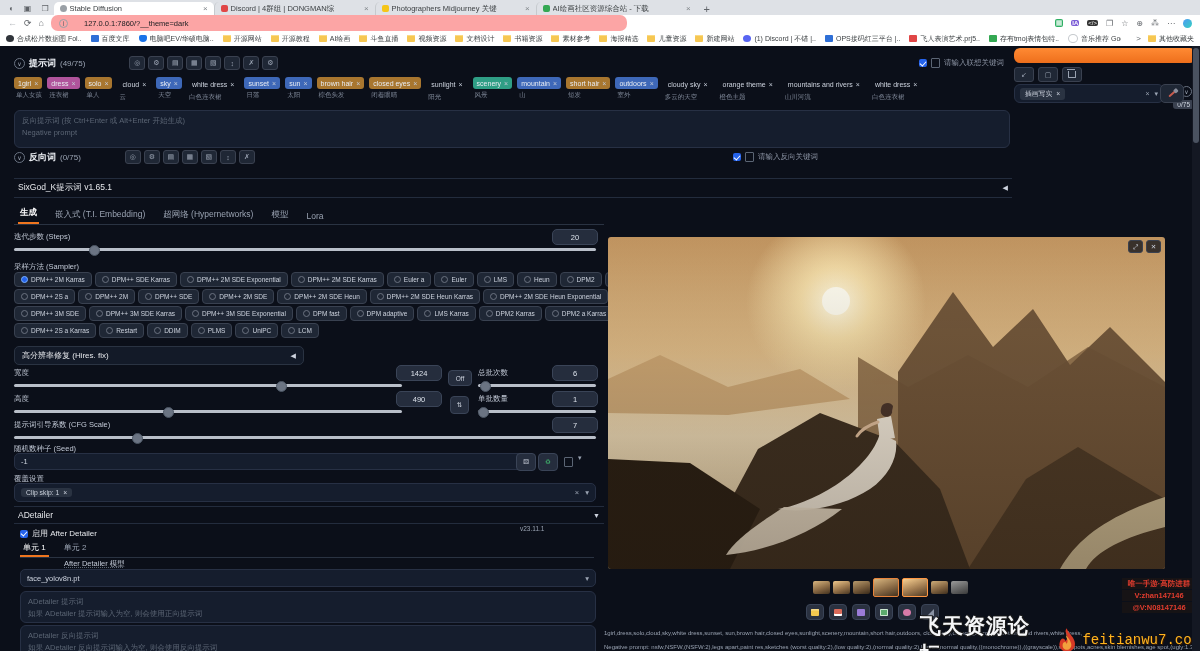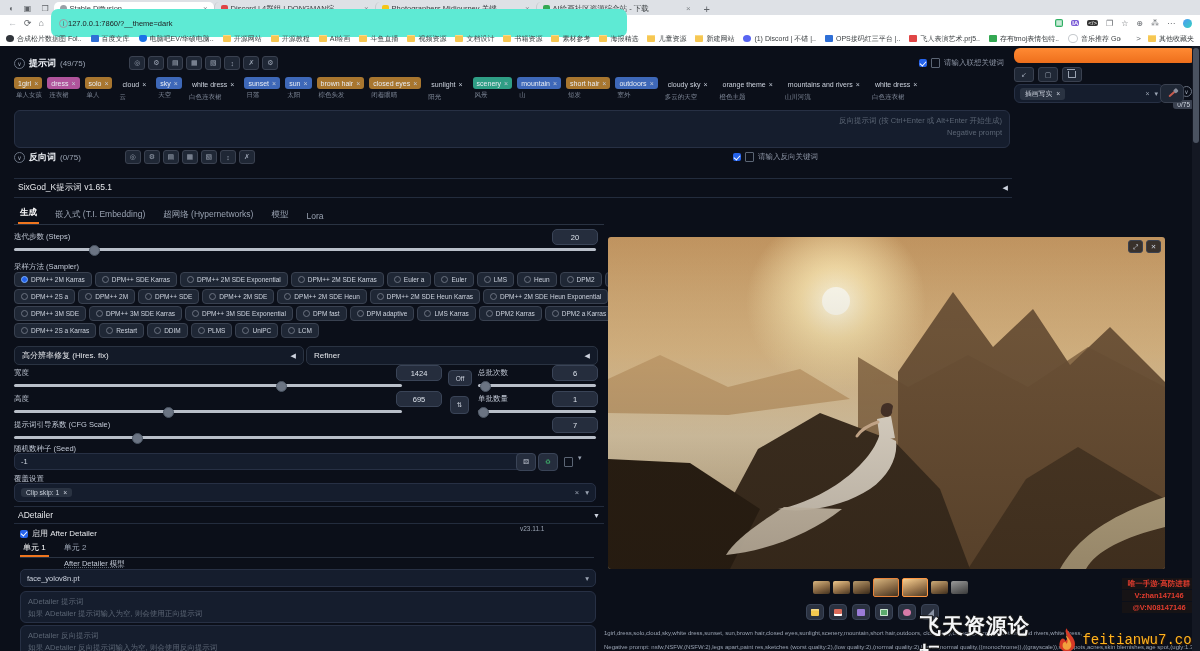--- a/index.html
+++ b/index.html
@@ -16,22 +16,22 @@
   .fav-gray{background:#9aa0a6;border-radius:50%;}
   .fav-red{background:#e04646;}
   .fav-yellow{background:#f5c518;}
   .fav-green{background:#34a853;}
   .btxt{white-space:nowrap;overflow:hidden;flex:1;}
   .tclose{color:#80868b;font-size:8px;flex:none;}
   .newtab{font-size:11px;color:#5f6368;margin:0 0 0 7px;}
   #addrbar{height:16px;background:#ffffff;display:flex;align-items:center;padding:0 8px;gap:7px;}
   .navico{font-size:9px;color:#5f6368;}
   .navico.dim{color:#b9bdc1;}
-  #urlfield{width:560px;height:28px;background:#5eead4;border-radius:7px;display:flex;align-items:center;
-    gap:0;padding:0 8px;font-size:7.5px;color:#202124;}
+  #urlfield{width:560px;height:16px;background:#fca5a5;border-radius:7px;display:flex;align-items:center;
+    gap:16px;padding:0 8px;font-size:7.5px;color:#202124;}
   .urlinfo{font-size:7px;color:#5f6368;border:1px solid #9aa0a6;border-radius:50%;width:7px;height:7px;
     line-height:7px;text-align:center;}
   #chromeicons{margin-left:auto;display:flex;align-items:center;gap:8px;}
   .cicon{font-size:8px;color:#5f6368;}
   .ic-green{background:#2faf64;color:#fff;border-radius:2px;padding:0 1px;font-size:7px;}
   .ic-purple{background:#7b5cd6;color:#fff;border-radius:2px;padding:0 1px;font-size:6px;font-weight:bold;}
   .ic-dark{background:#333;color:#fff;border-radius:2px;padding:0 1px;font-size:6px;}
   .ic-copilot{width:9px;height:9px;border-radius:50%;background:linear-gradient(135deg,#4e9af5,#35d0c0);color:transparent;}
   #bmbar{height:15px;background:#ffffff;display:flex;align-items:center;padding:0 6px;gap:9px;
     border-bottom:1px solid #d3d6da;overflow:hidden;}
@@ -481,21 +481,21 @@
         <span class="chip c-plain">
           <span>white dress</span>
           <span class="x">×</span>
         </span>
         <span class="zh">白色连衣裙</span>
       </div>
     </div>
   <span class="abs collapse" style="right:8px;top:40px;">∨</span>
   <span class="abs badge" style="right:6px;top:54px;">0/75</span>
 
-  <div class="abs fakearea" style="left:14px;top:64px;width:980px;height:28px;text-align:right;">
+  <div class="abs fakearea" style="left:14px;top:64px;width:980px;height:28px;">
     <div>反向提示词 (按 Ctrl+Enter 或 Alt+Enter 开始生成)</div>
     <div>Negative prompt</div>
   </div>
 
   <div class="abs hdr" style="left:14px;top:104px;width:994px;">
     <span class="collapse">∨</span>
     <span class="sectitle">反向词</span>
     <span class="count">(0/75)</span>
     <div style="display:flex;gap:3px;margin-left:40px;">
 
@@ -669,32 +669,28 @@
       <span class="schip">
         <i class="radio"></i>
         <span>LCM</span>
       </span>
     </div>
 
   <div class="abs panelbox" style="left:14px;top:300px;width:274px;height:17px;">
     <span>高分辨率修复 (Hires. fix)</span>
     <span class="arrow">◀</span>
   </div>
-  <div class="abs panelbox" style="left:306px;top:300px;width:276px;height:17px;">
-    <span>Refiner</span>
-    <span class="arrow">◀</span>
-  </div>
 
   <span class="abs plabel" style="left:14px;top:322px;">宽度</span>
   <div class="abs valbox" style="left:396px;top:319px;">1424</div>
   <div class="slider" style="left:14px;top:338px;width:388px;">
       <span class="thumb" style="left:68.5%;"></span>
     </div>
   <span class="abs plabel" style="left:14px;top:348px;">高度</span>
-  <div class="abs valbox" style="left:396px;top:345px;">695</div>
+  <div class="abs valbox" style="left:396px;top:345px;">490</div>
   <div class="slider" style="left:14px;top:364px;width:388px;">
       <span class="thumb" style="left:39.5%;"></span>
     </div>
 
   <div class="abs smallbtn" style="left:448px;top:324px;width:22px;height:14px;">Off</div>
   <div class="abs smallbtn" style="left:450px;top:350px;width:17px;height:16px;">⇅</div>
 
   <span class="abs plabel" style="left:478px;top:322px;">总批次数</span>
   <div class="abs valbox" style="left:552px;top:319px;">6</div>
   <div class="slider" style="left:478px;top:338px;width:118px;">

